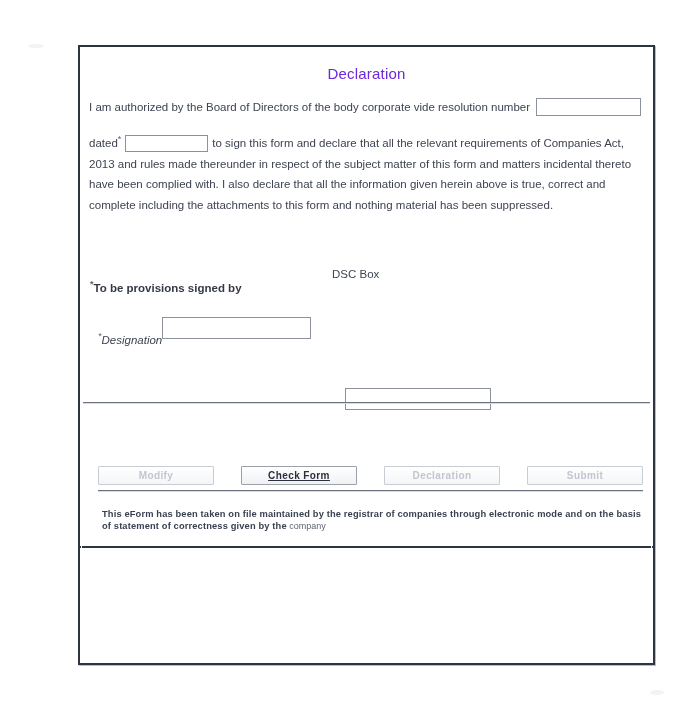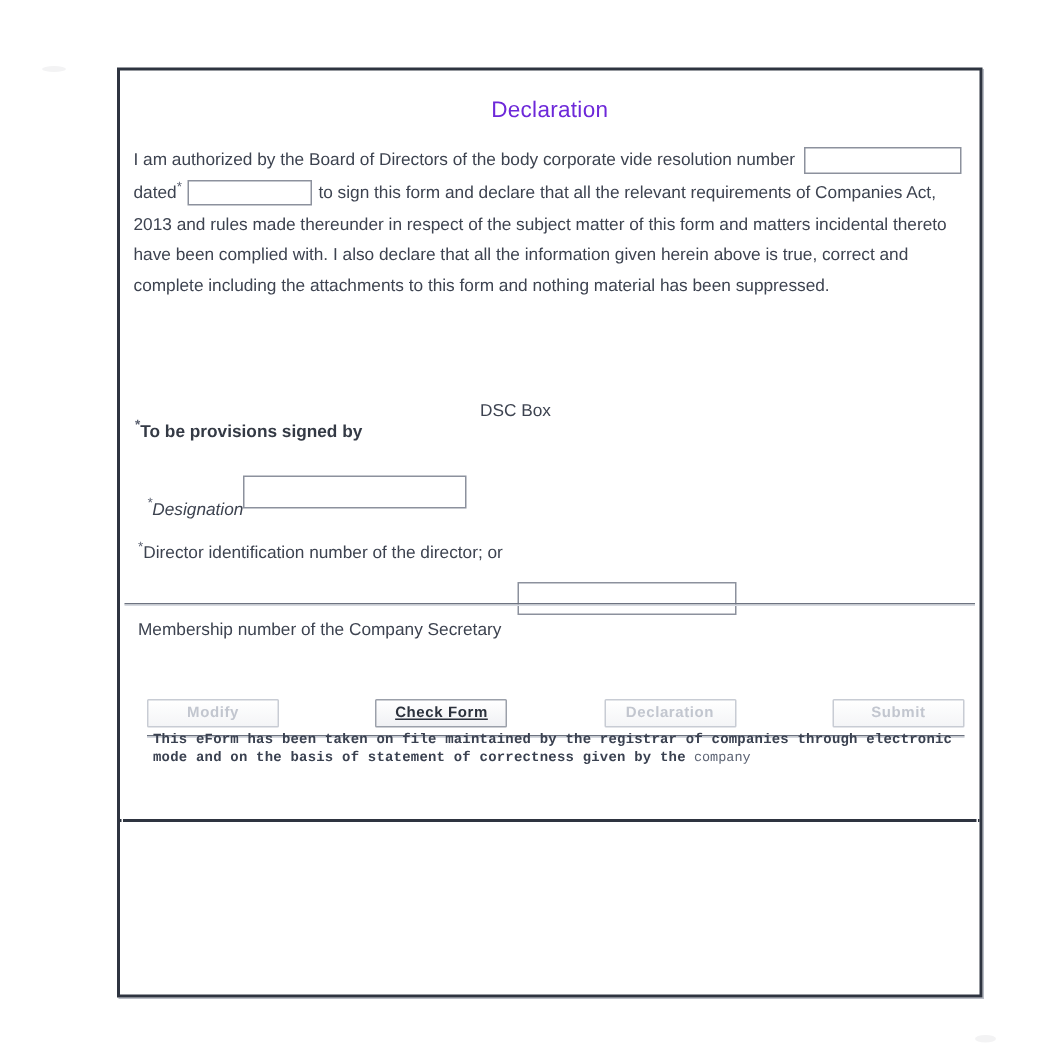--- a/index.html
+++ b/index.html
@@ -77,21 +77,21 @@
     right: 12px;
     top: 50px;
     font-size: 11.5px;
     line-height: 20px;
     color: #3d4350;
   }
   .line-one {
     display: flex;
     align-items: center;
     white-space: nowrap;
-    margin-bottom: 2px;
+    margin-bottom: 16px;
   }
   .line-one .txt { margin-right: 6px; }
 
   .para {
     text-align: left;
     font-size: 11.5px;
     line-height: 20.5px;
   }
   .para .inline-date-label {
     white-space: nowrap;
@@ -125,21 +125,21 @@
   .sup-star {
     font-size: 9px;
     vertical-align: super;
     line-height: 0;
     color: #5a6070;
   }
 
   
   .dsc-label {
     position: absolute;
-    left: 240px;
+    left: 252px;
     top: 221px;
     font-size: 11.5px;
     color: #3d4350;
   }
   .signed-by {
     position: absolute;
     left: 10px;
     top: 235px;
     font-size: 11.5px;
     font-weight: bold;
@@ -219,21 +219,21 @@
     left: 18px;
     right: 10px;
     top: 418px;
     height: 21px;
     display: flex;
     justify-content: space-between;
     align-items: center;
   }
   .btn {
     box-sizing: border-box;
-    width: 88px;
+    width: 116px;
     height: 19px;
     border: 1px solid #c8ccd4;
     background: linear-gradient(#ffffff, #f4f5f7);
     border-radius: 1px;
     font-family: "Liberation Sans", sans-serif;
     font-size: 10px;
     font-weight: bold;
     letter-spacing: 0.4px;
     color: #c2c6cf;
     text-align: center;
@@ -252,27 +252,26 @@
     top: 443px;
     left: 18px;
     right: 10px;
   }
 
   
   .footer-note {
     position: absolute;
     left: 22px;
     right: 12px;
-    top: 440px;
+    top: 462px;
     font-size: 9.3px;
     font-weight: bold;
     line-height: 11.5px;
     color: #3a4150;
     letter-spacing: 0.15px;
-    font-family: Liberation Mono, monospace;
   }
   .footer-note .soft {
     font-weight: normal;
     letter-spacing: 0;
     color: #5d6474;
     font-size: 9px;
   }
 
   
   .scan-smudge {
@@ -307,24 +306,22 @@
     </div>
 
     <div class="dsc-label">DSC Box</div>
 
     <div class="signed-by"><span class="sup-star">*</span><span>To be provisions signed by</span></div>
 
     <input class="fld fld-designation" type="text" value="" style="">
 
     <div class="designation-label"><span class="sup-star">*</span><span>Designation</span></div>
 
-    <div class="din-line-1"><span class="sup-star">*</span><span>Director identification number of the director; or</span></div>
-
-
-    <div class="din-line-3">Membership number of the Company Secretary</div>
+
+
 
     <input class="fld fld-din" type="text" value="" style="">
 
     <div class="divider divider-note"></div>
 
 
     <div class="btn-row">
       <button class="btn" type="button" disabled="">Modify</button>
       <button class="btn active" type="button">Check Form</button>
       <button class="btn" type="button" disabled="">Declaration</button>

